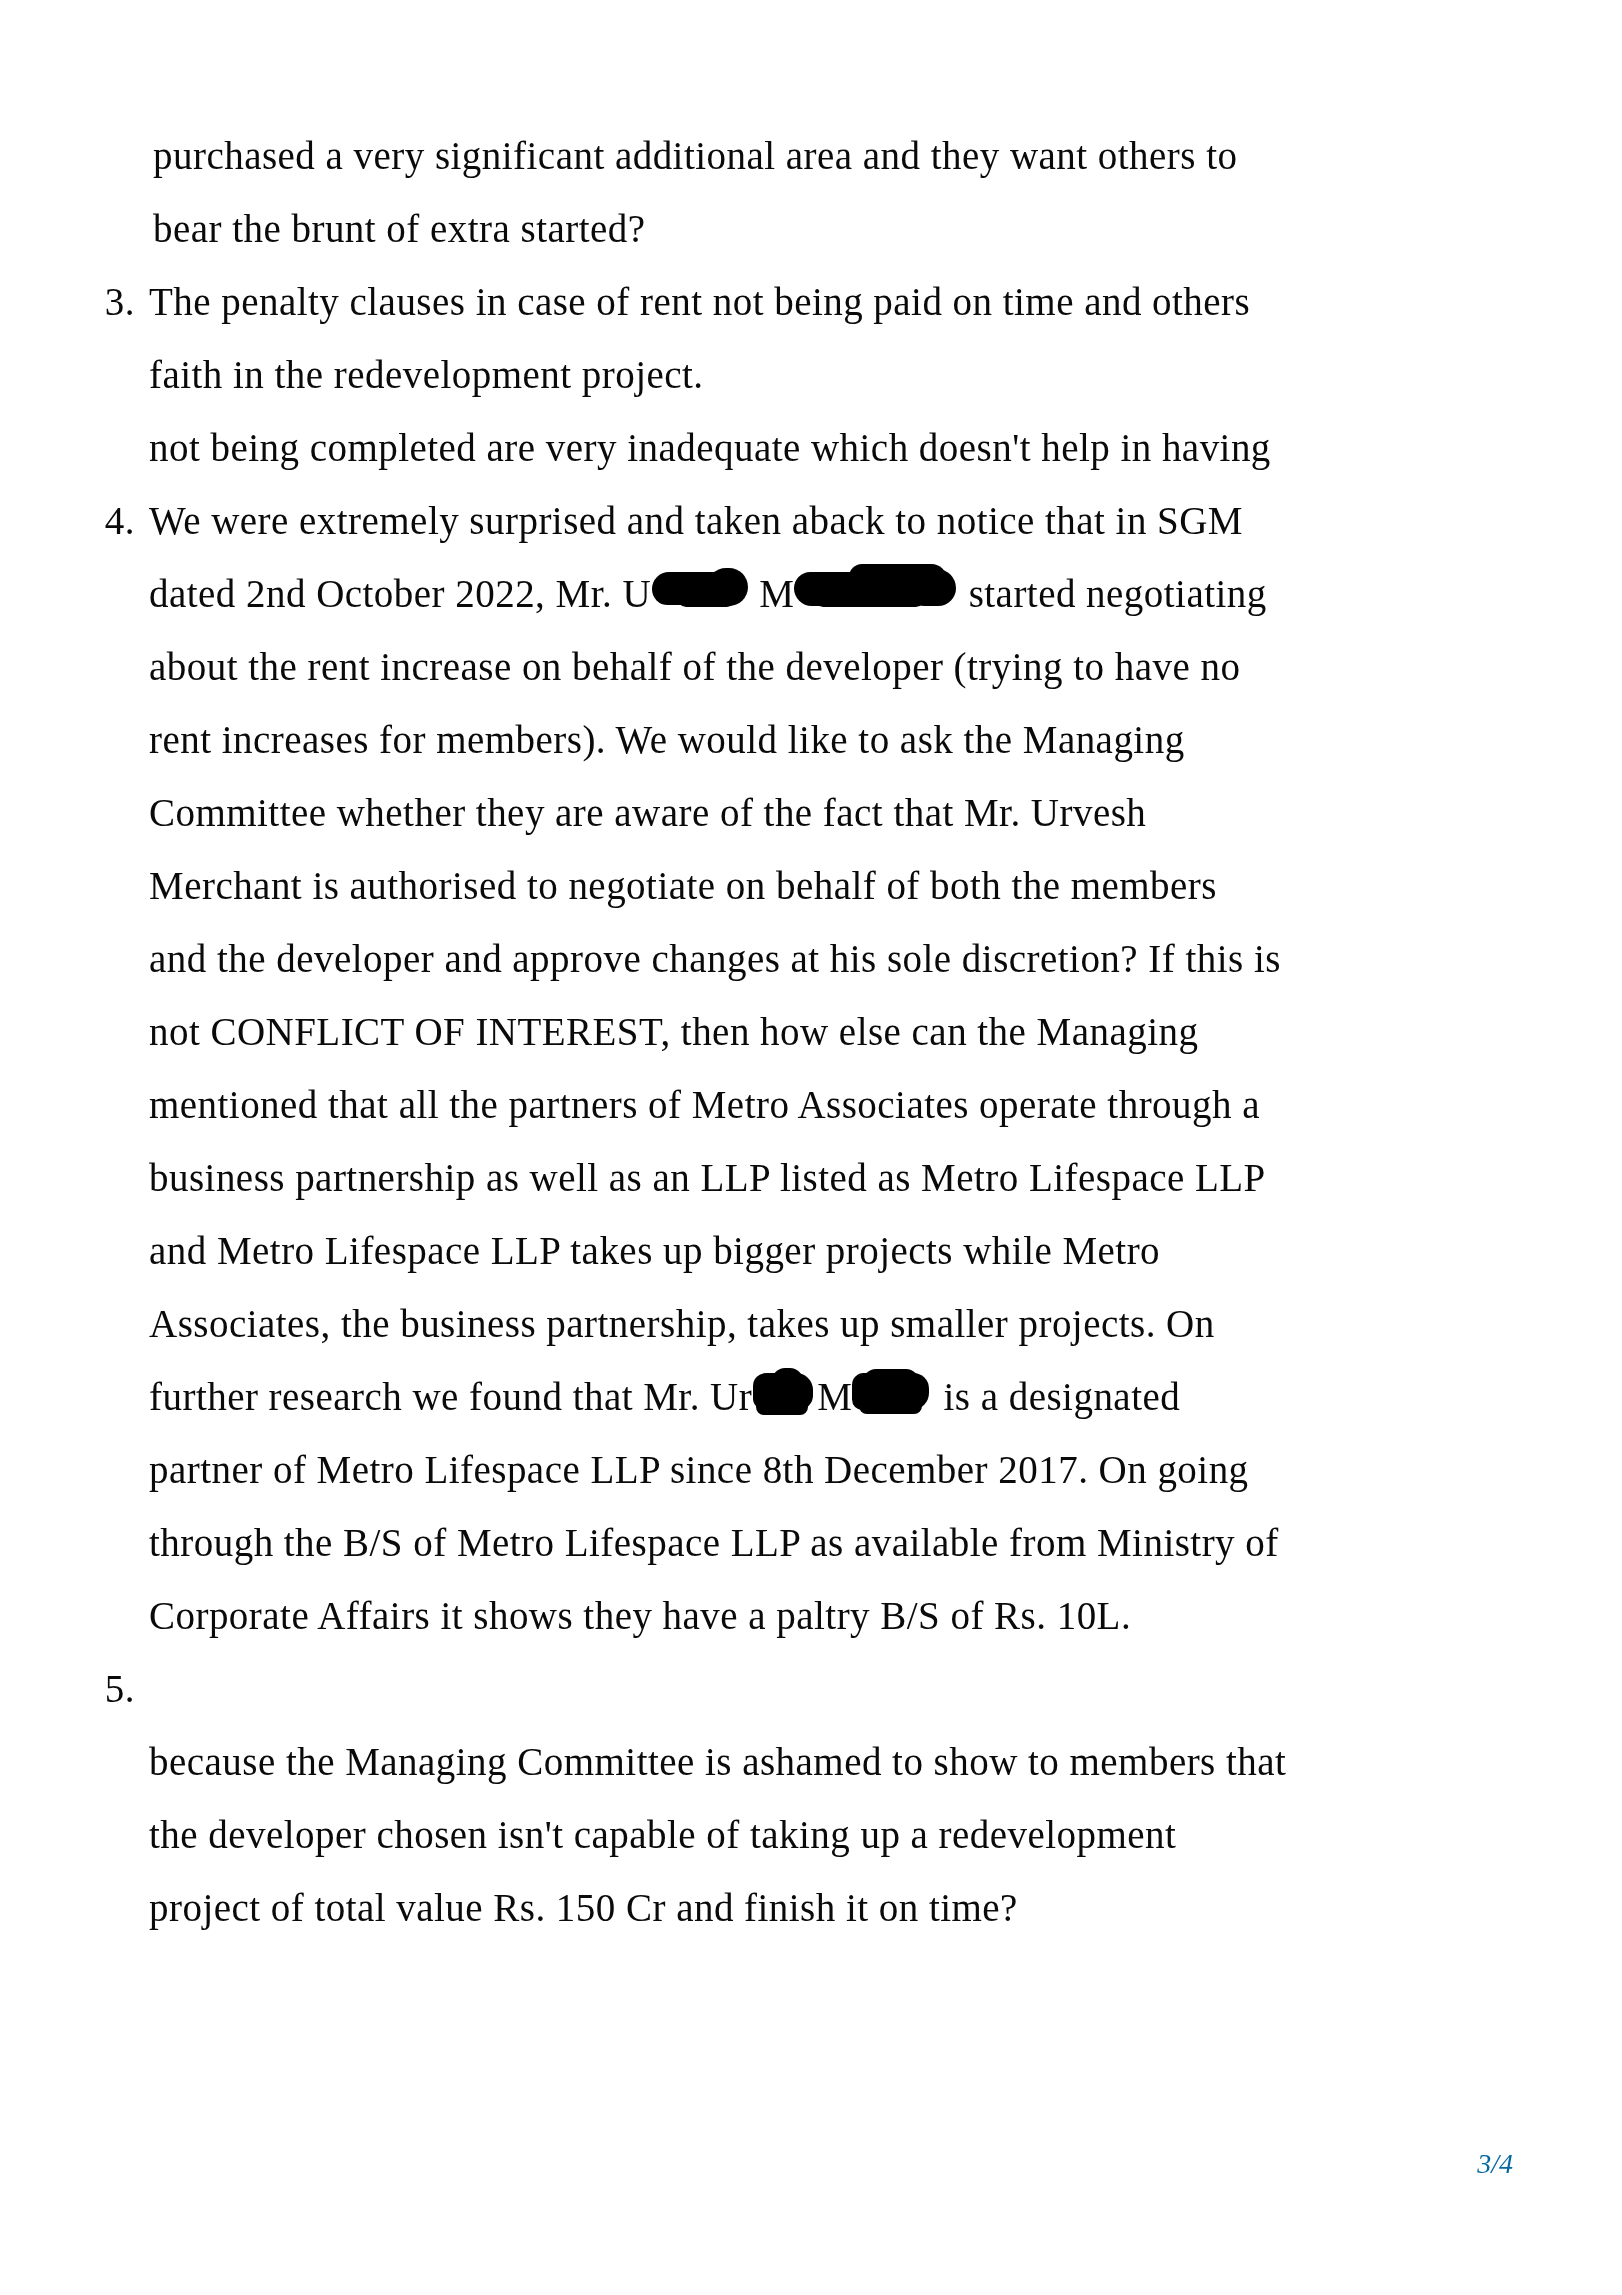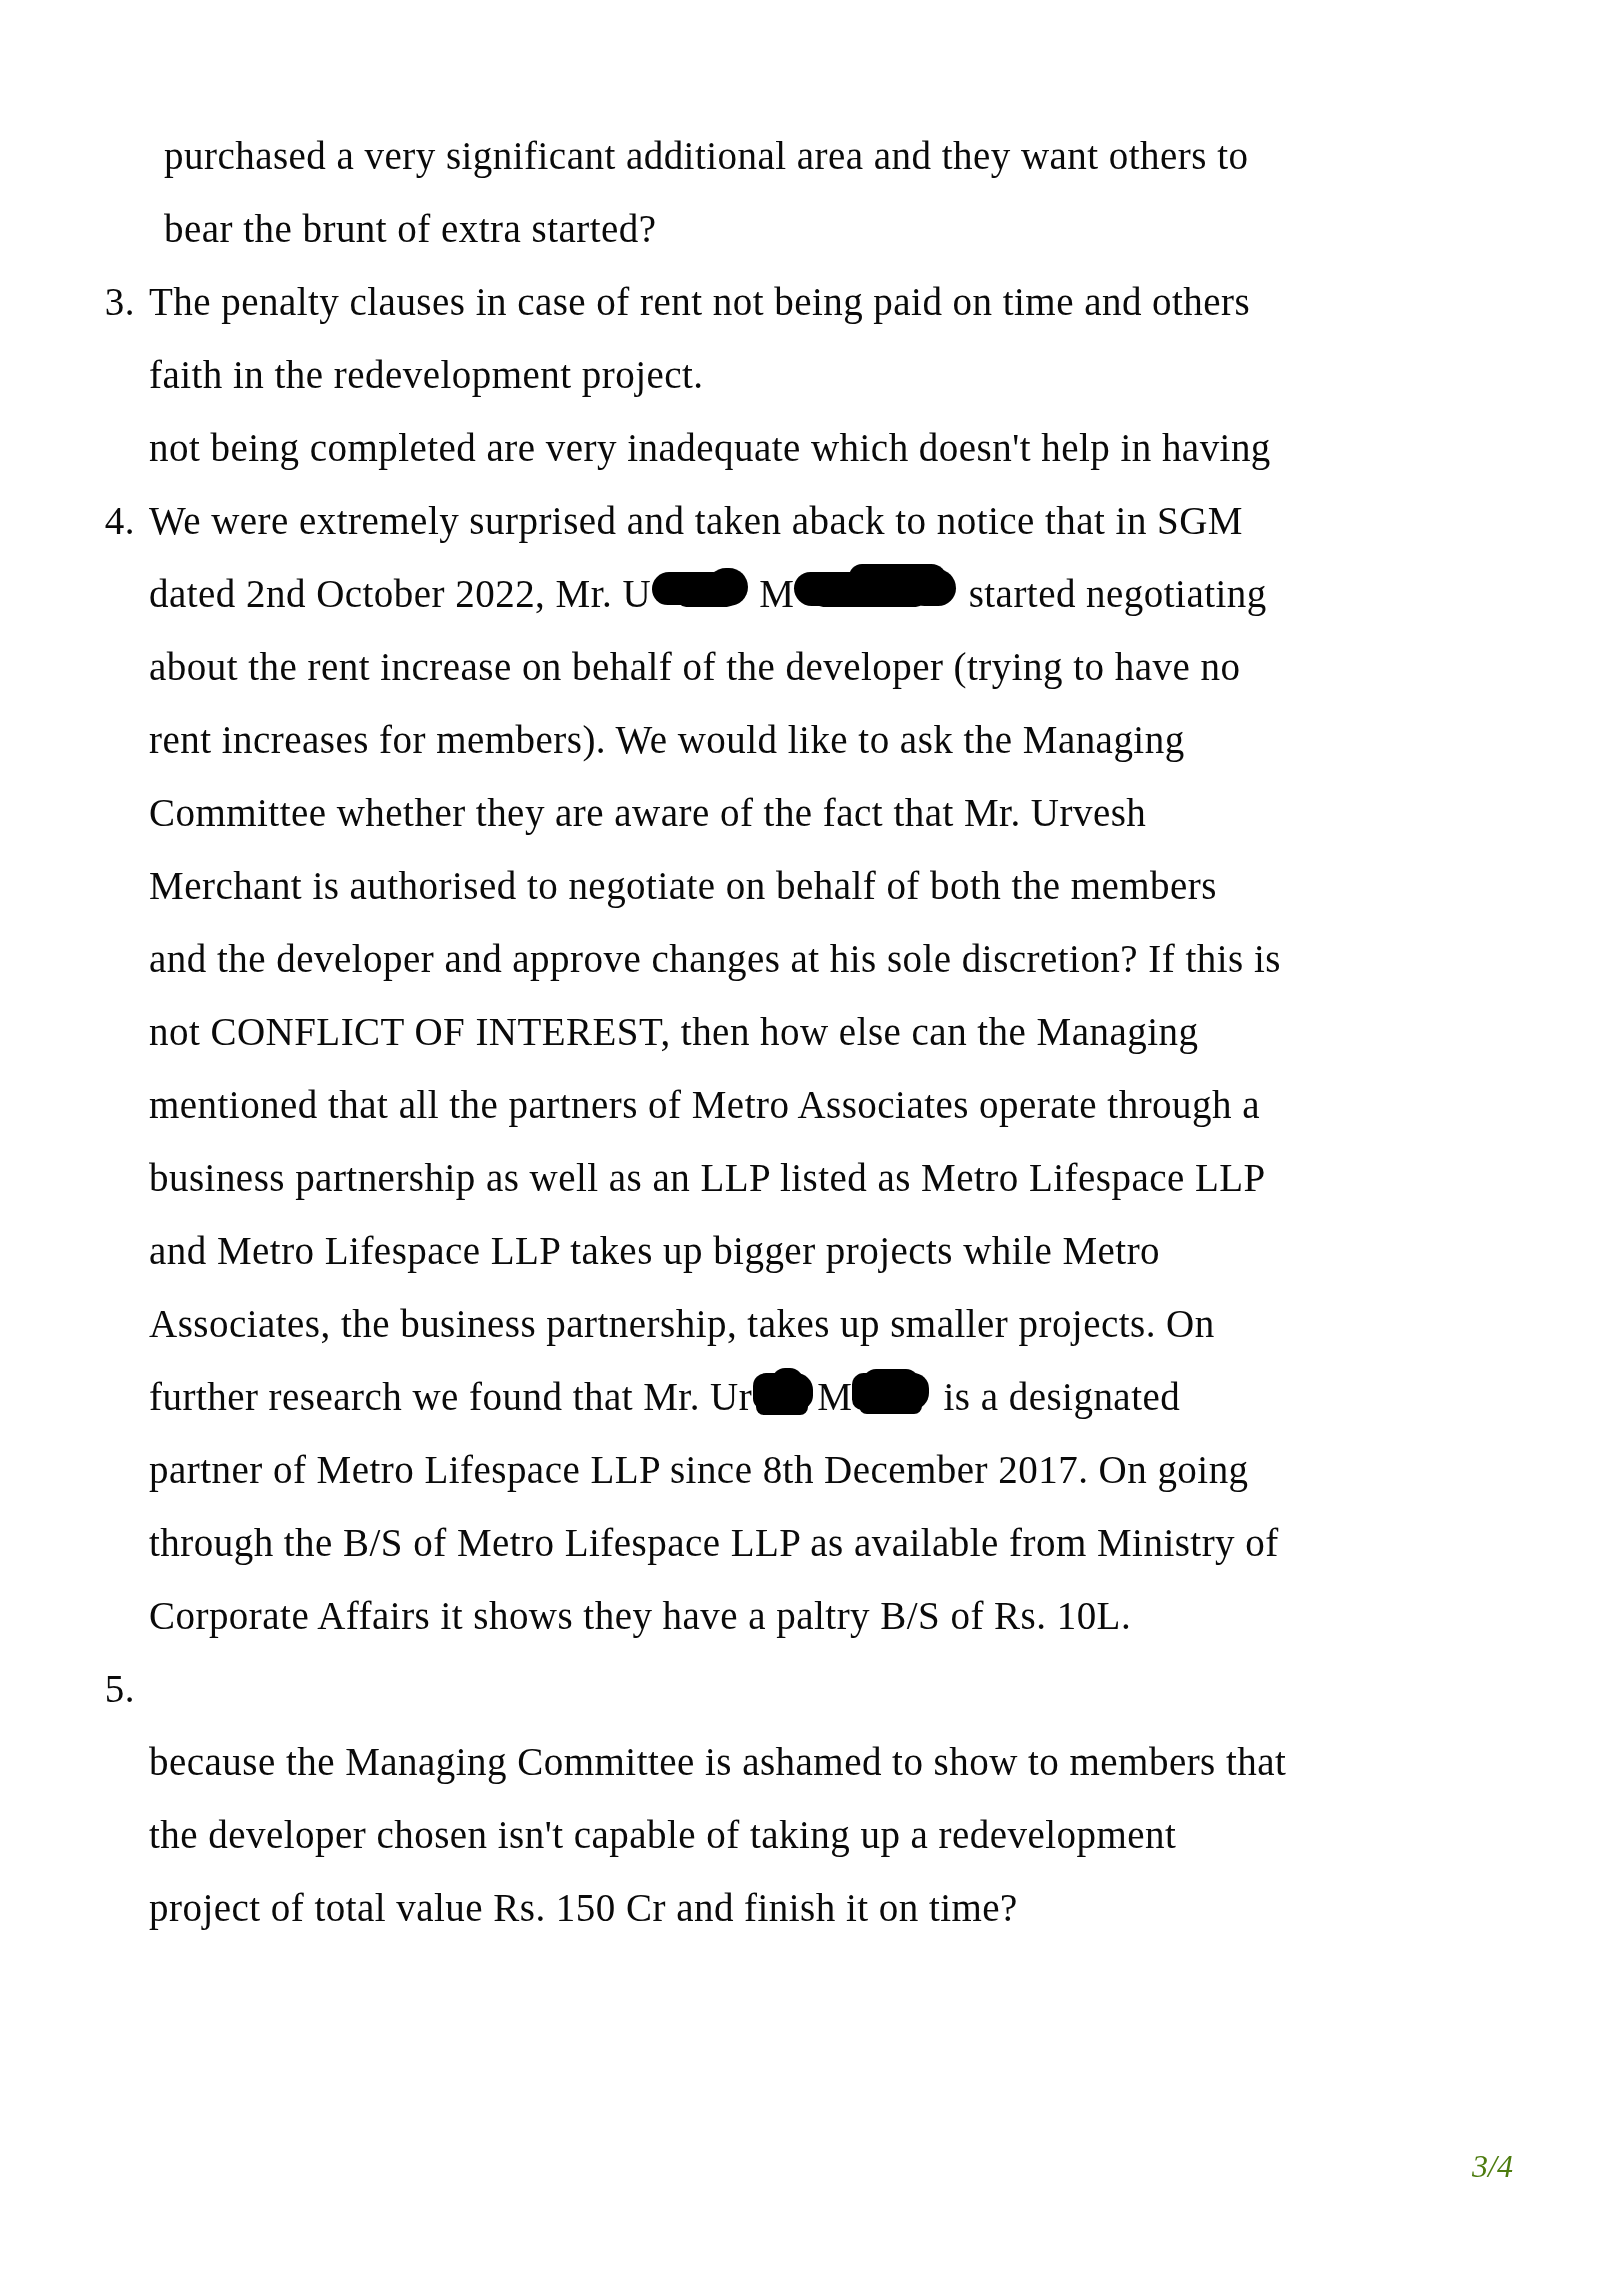--- a/index.html
+++ b/index.html
@@ -32,21 +32,21 @@
     height: 73px;
     line-height: 73px;
     font-size: 39px;
     letter-spacing: 0.012em;
     white-space: nowrap;
     color: #0a0a0a;
   }
 
   
   .cont-line {
-    margin-left: 15px;
+    margin-left: 4px;
   }
 
   
   .item-number {
     position: absolute;
     left: -58px;
     top: 0;
     width: 44px;
     text-align: right;
     font-size: 39px;
@@ -164,24 +164,24 @@
     width: 63px;
     height: 19.6px;
     border-radius: 7.9px;
   }
 
   
   .page-number {
     position: absolute;
     right: 110px;
     top: 2148px;
-    font-size: 32px;
+    font-size: 28px;
     font-style: italic;
     font-family: "Liberation Serif", "DejaVu Serif", serif;
-    color: #4d7c0f;
+    color: #0369a1;
   }
 </style>
 </head>
 <body>
 
 <div class="page">
 
   <div class="content">
 
     <div class="line cont-line">purchased a very significant additional area and they want others to</div>

